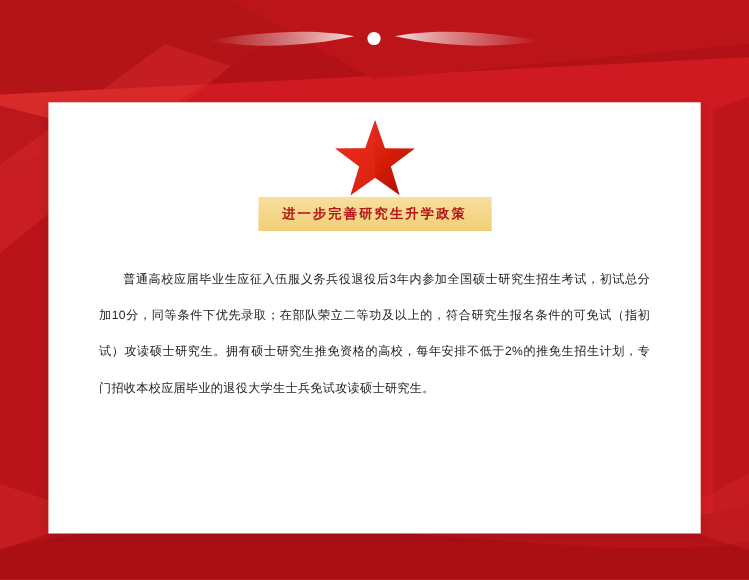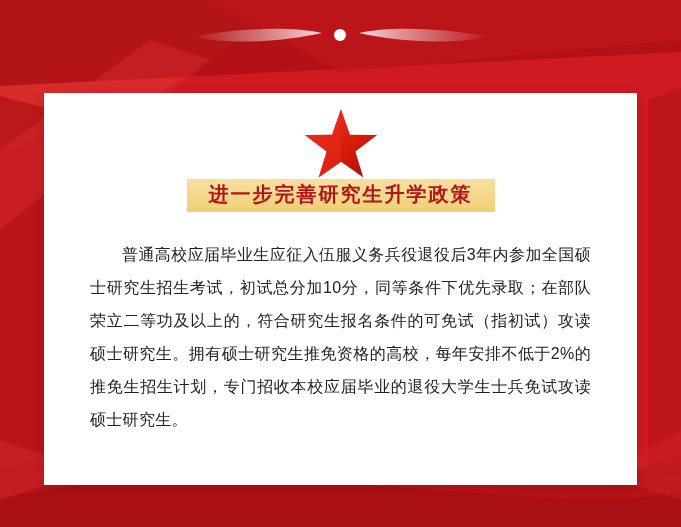--- a/index.html
+++ b/index.html
@@ -63,35 +63,35 @@
     justify-content: center;
   }
   .title-ribbon .ribbon-inner {
     background: #f5d98a;
     background: linear-gradient(180deg, #f7dfa0 0%, #f0cf74 100%);
     padding: 6px 22px 7px 22px;
     display: inline-block;
   }
   .title-ribbon .ribbon-text {
     font-family: "Liberation Serif", serif;
-    font-size: 20px;
+    font-size: 12px;
     font-weight: bold;
     color: #b3141a;
     letter-spacing: 2px;
     line-height: 18px;
     white-space: nowrap;
   }
 
   .body-text {
     position: absolute;
     left: 46px;
     right: 46px;
     top: 145px;
     font-family: "Liberation Sans", sans-serif;
-    font-size: 16px;
+    font-size: 11px;
     line-height: 33px;
     color: #222222;
     text-align: justify;
     text-indent: 2em;
     letter-spacing: .3px;
   }
 </style>
 </head>
 <body>
 

